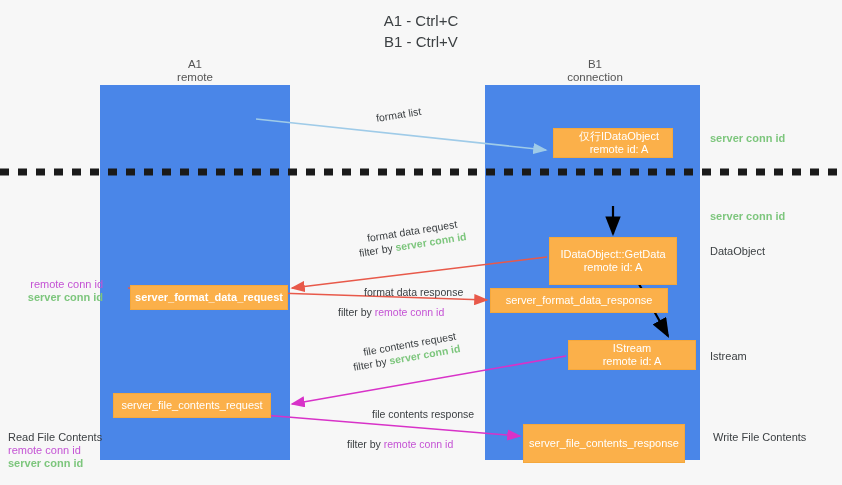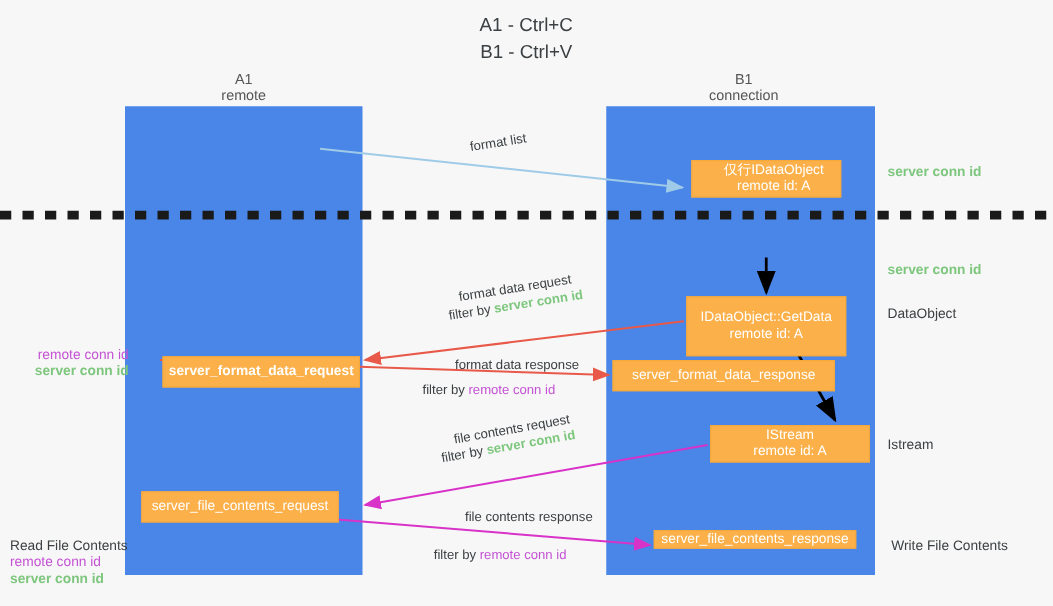--- a/index.html
+++ b/index.html
@@ -46,21 +46,21 @@
   .orange{background:#fbb04a;border:1px solid #f5a83c;}
 
   #box-ctrlc{left:135px;top:105px;width:120px;height:27px;}
   #box-idataobject{left:553px;top:128px;width:120px;height:30px;padding-left:16px;}
   #box-ctrlv{left:553px;top:180px;width:120px;height:25px;}
   #box-getdata{left:549px;top:237px;width:128px;height:48px;}
   #box-istream{left:568px;top:340px;width:128px;height:30px;}
   #box-fmt-req{left:130px;top:285px;width:158px;height:25px;font-weight:bold;}
   #box-fmt-resp{left:490px;top:288px;width:178px;height:25px;}
   #box-file-req{left:113px;top:393px;width:158px;height:25px;}
-  #box-file-resp{left:523px;top:424px;width:162px;height:15px;}
+  #box-file-resp{left:523px;top:424px;width:162px;height:39px;}
 
   
   .side{font-size:11px;line-height:13px;white-space:pre-line;}
   .green-txt{color:#7dc67d;font-weight:bold;}
   .purple-txt{color:#c452d4;font-weight:normal;}
   .plain-txt{color:#3c4043;}
 
   #lbl-server-1{left:710px;top:132px;}
   #lbl-server-2{left:710px;top:210px;}
   #lbl-dataobject{left:710px;top:245px;}

